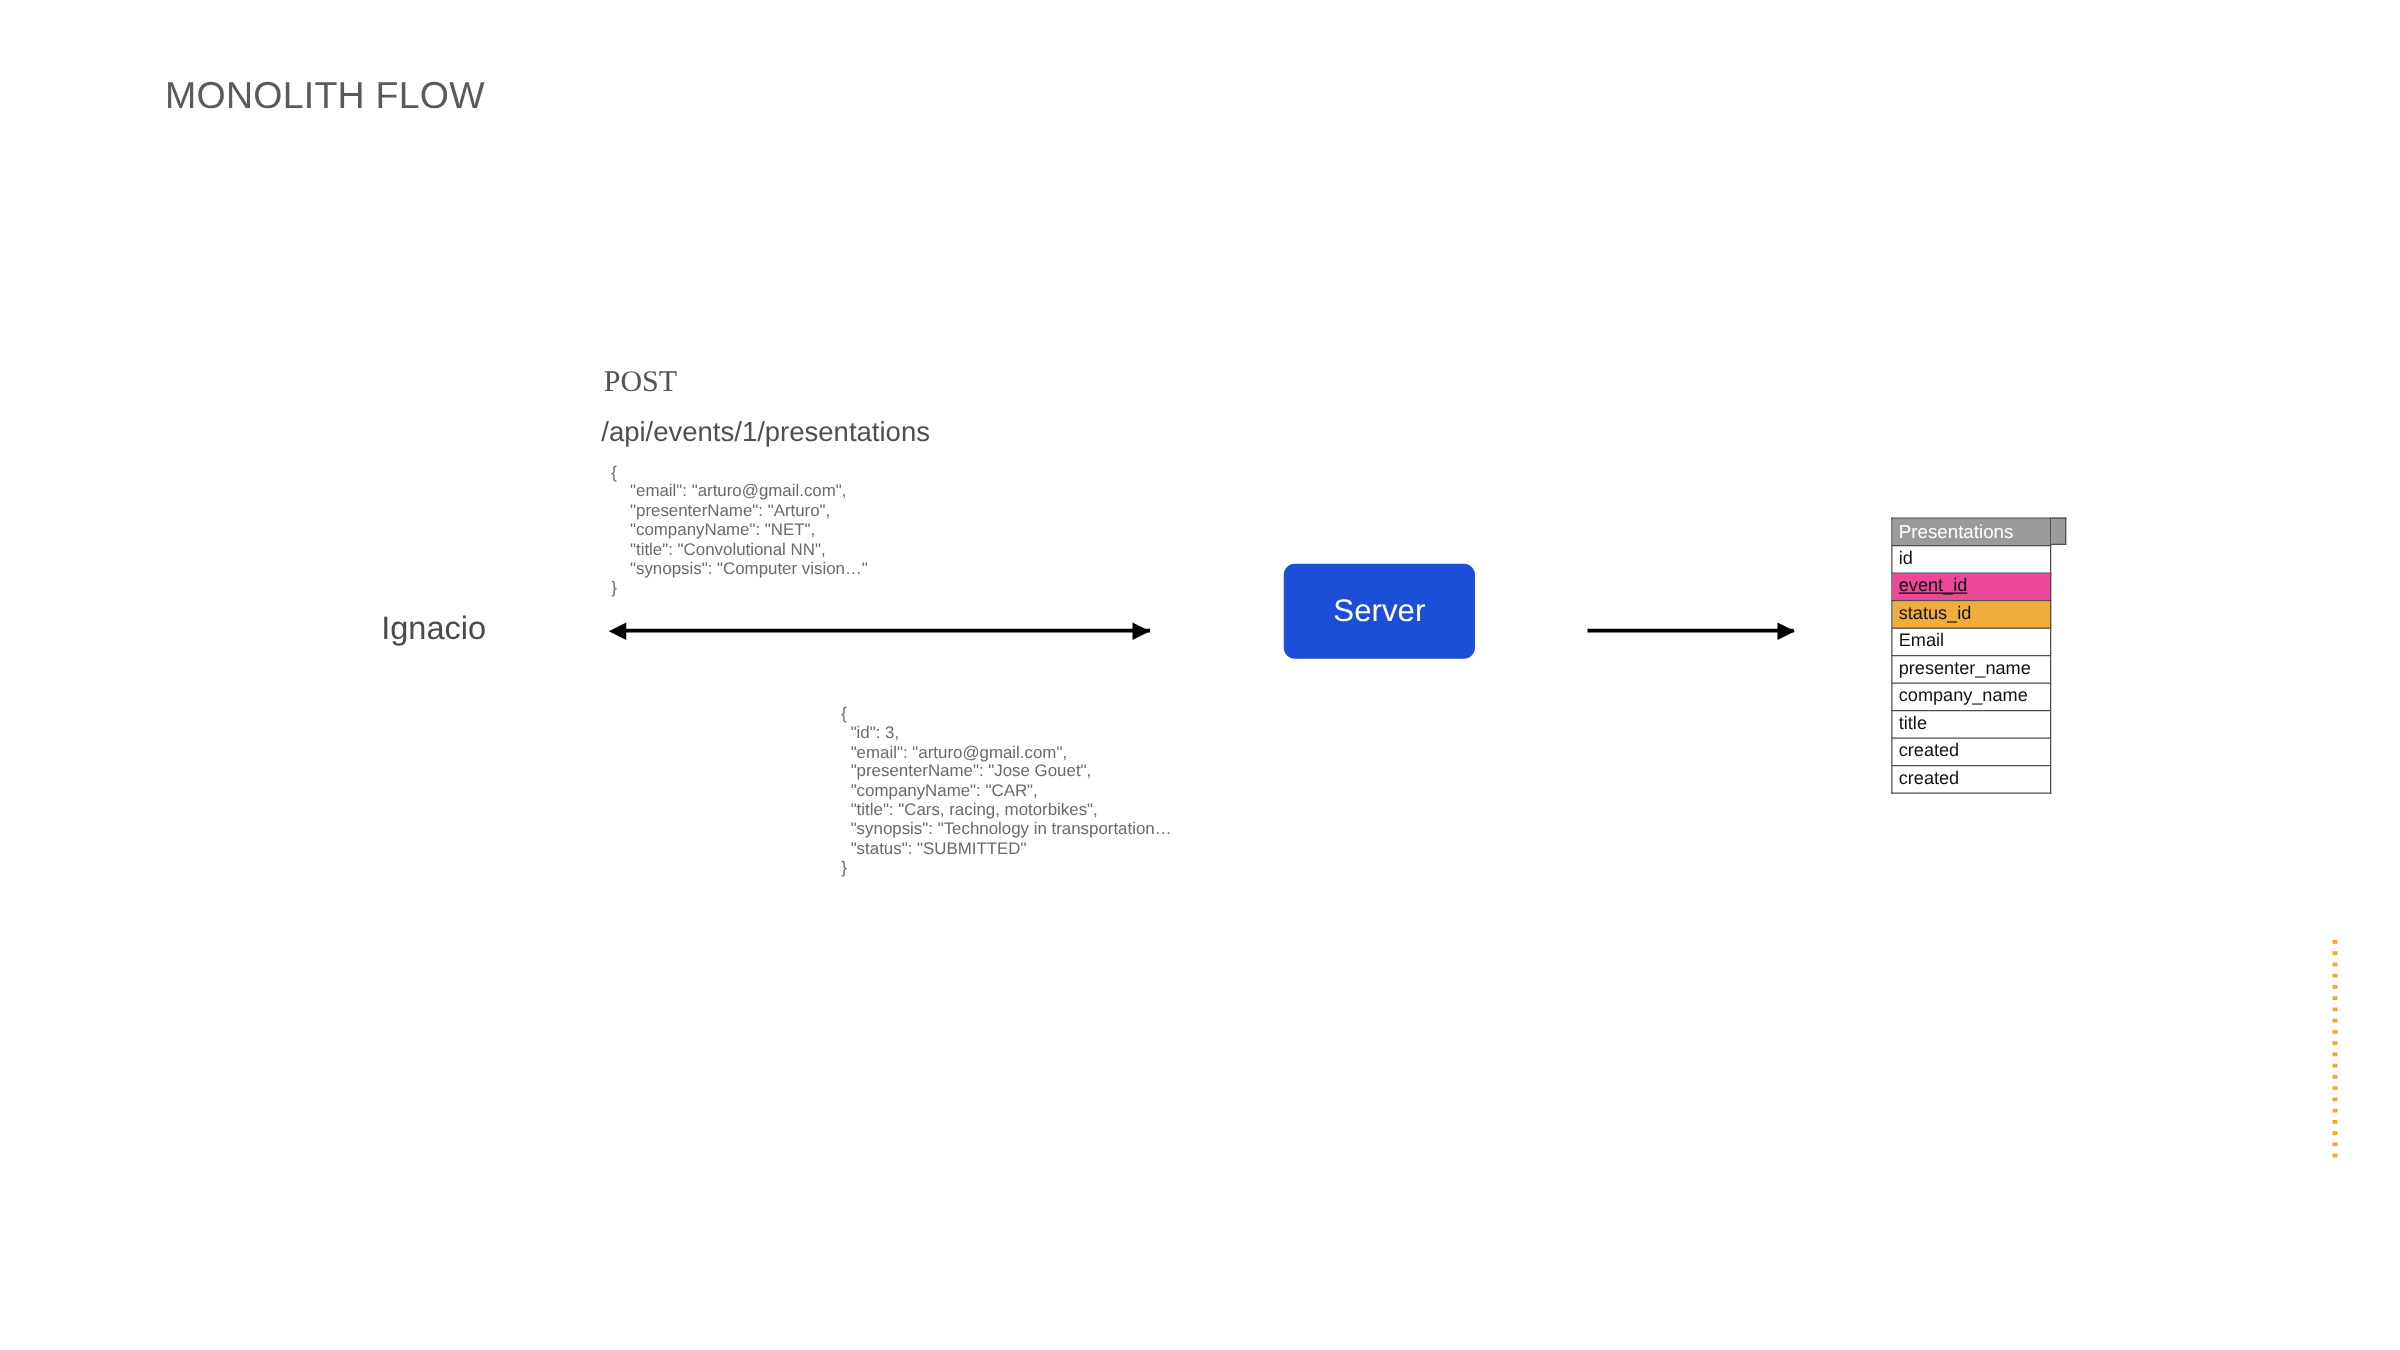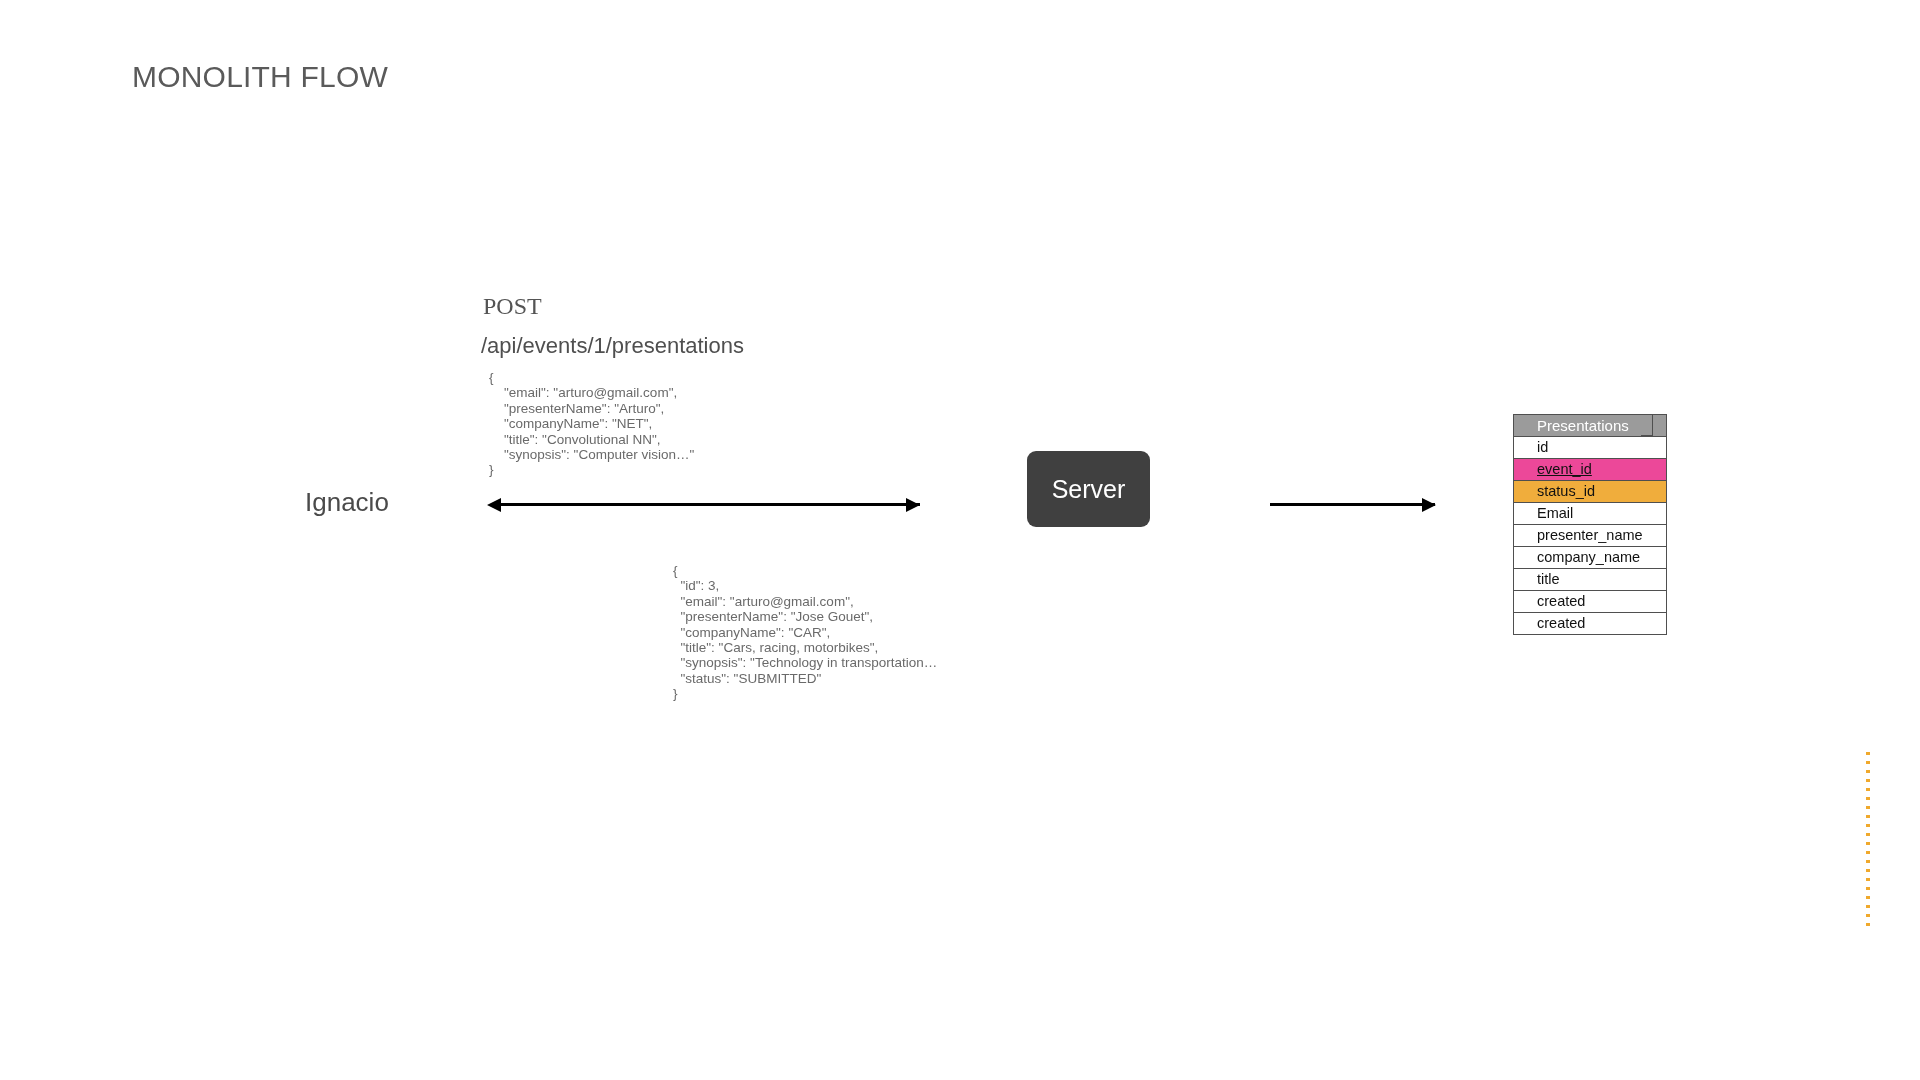--- a/index.html
+++ b/index.html
@@ -98,23 +98,23 @@
 
   
   #arrow-server-db .arrow-shaft { left: 1270px; top: 503px; width: 165px; }
   #arrow-server-db .head-right  { left: 1422px; top: 497.5px; }
 
   
   .server-box {
     position: absolute;
     left: 1027px;
     top: 451px;
-    width: 123px;
+    width: 153px;
     height: 76px;
-    background: #404040;
+    background: #1d4ed8;
     border-radius: 9px;
     display: flex;
     align-items: center;
     justify-content: center;
   }
   .server-label {
     color: #ffffff;
     font-size: 25px;
     white-space: nowrap;
   }
@@ -122,21 +122,21 @@
   
   .entity-table {
     position: absolute;
     left: 1513px;
     top: 414px;
     width: 128px;
     border-collapse: collapse;
   }
   .entity-table td {
     border: 1px solid #4f4f4f;
-    padding: 1px 23px;
+    padding: 1px 5px;
     font-size: 14.5px;
     color: #111111;
     line-height: 19px;
     height: 19px;
     background: #ffffff;
     white-space: nowrap;
   }
   .entity-header td {
     background: #9b9b9b;
     color: #ffffff;

